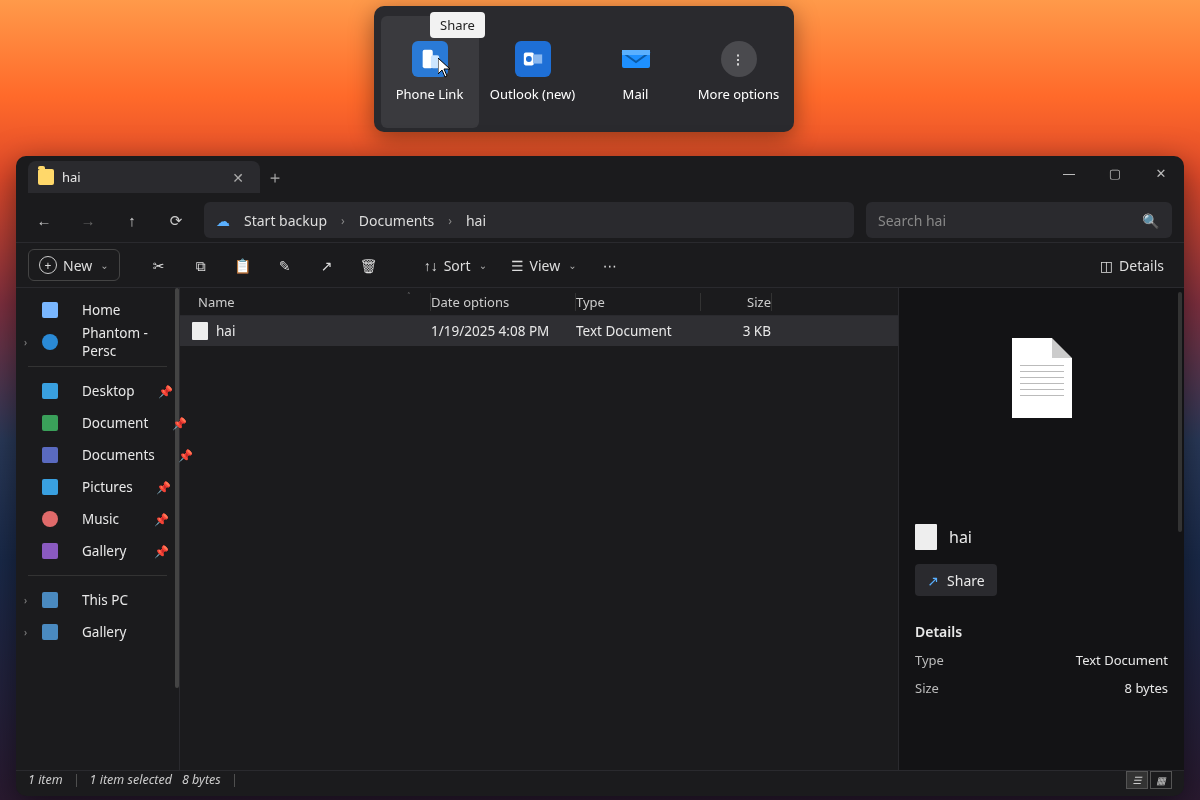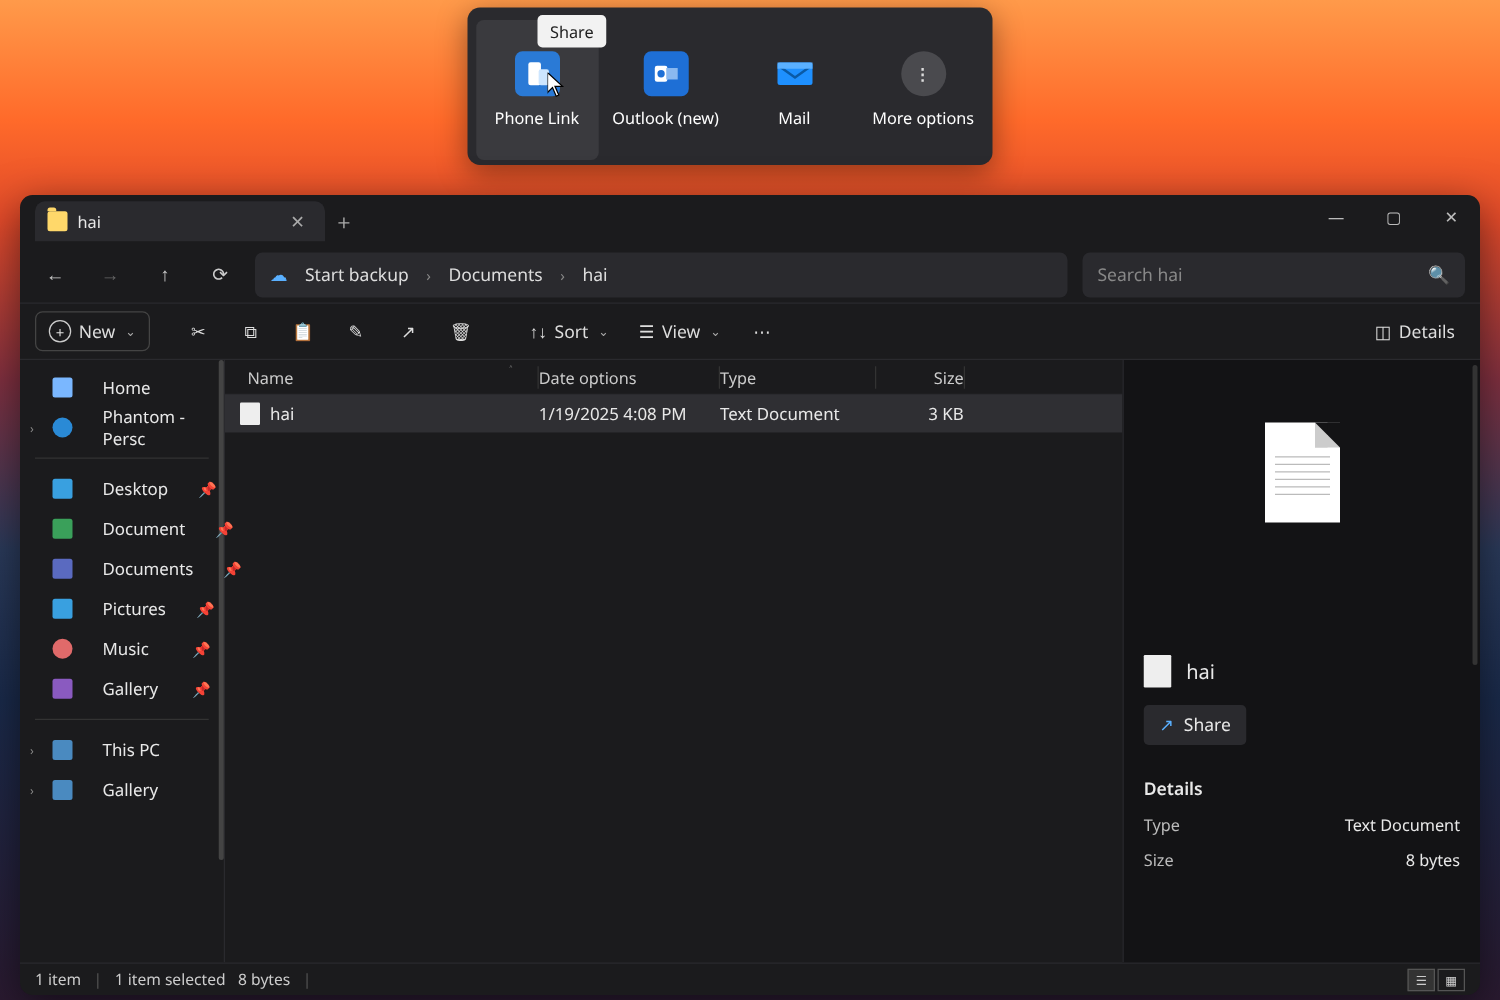--- a/index.html
+++ b/index.html
@@ -70,21 +70,21 @@
 .doc-lines { position:absolute; left:8px; right:8px; top:22px; }
 .doc-lines div { height:1px; background:#bbb; margin:5px 0; }
 .pv-title { display:flex; align-items:center; gap:12px; margin-top:98px; }
 .pv-title .file-ico { width:22px; height:26px; }
 .pv-title span { font-size:16px; }
 .share-btn { margin-top:14px; width:82px; height:32px; background:#2a2a2e; border-radius:4px; display:flex; align-items:center; justify-content:center; gap:8px; font-size:14px; }
 .pv-details h4 { margin-top:26px; font-size:14px; font-weight:600; }
 .pv-row { display:flex; justify-content:space-between; margin-top:10px; font-size:13px; }
 .pv-row .k { color:#bbb; }
 
-.status { height:26px; border-top:1px solid #2a2a2e; display:flex; align-items:center; padding:0 12px; font-size:12.5px; color:#ccc; gap:10px; }
+.status { height:26px; border-top:1px solid #2a2a2e; display:flex; align-items:flex-start; padding:0 12px; font-size:12.5px; color:#ccc; gap:10px;font-style:italic; }
 .status .view-toggle { margin-left:auto; display:flex; gap:2px; }
 .vt { width:22px; height:18px; border:1px solid #555; display:flex; align-items:center; justify-content:center; font-size:10px; }
 .vt.active { background:#333; }
 .sep { color:#555; }
 </style>
 </head>
 <body>
 
 <div class="share-popup">
   <div class="share-label">Share</div>

